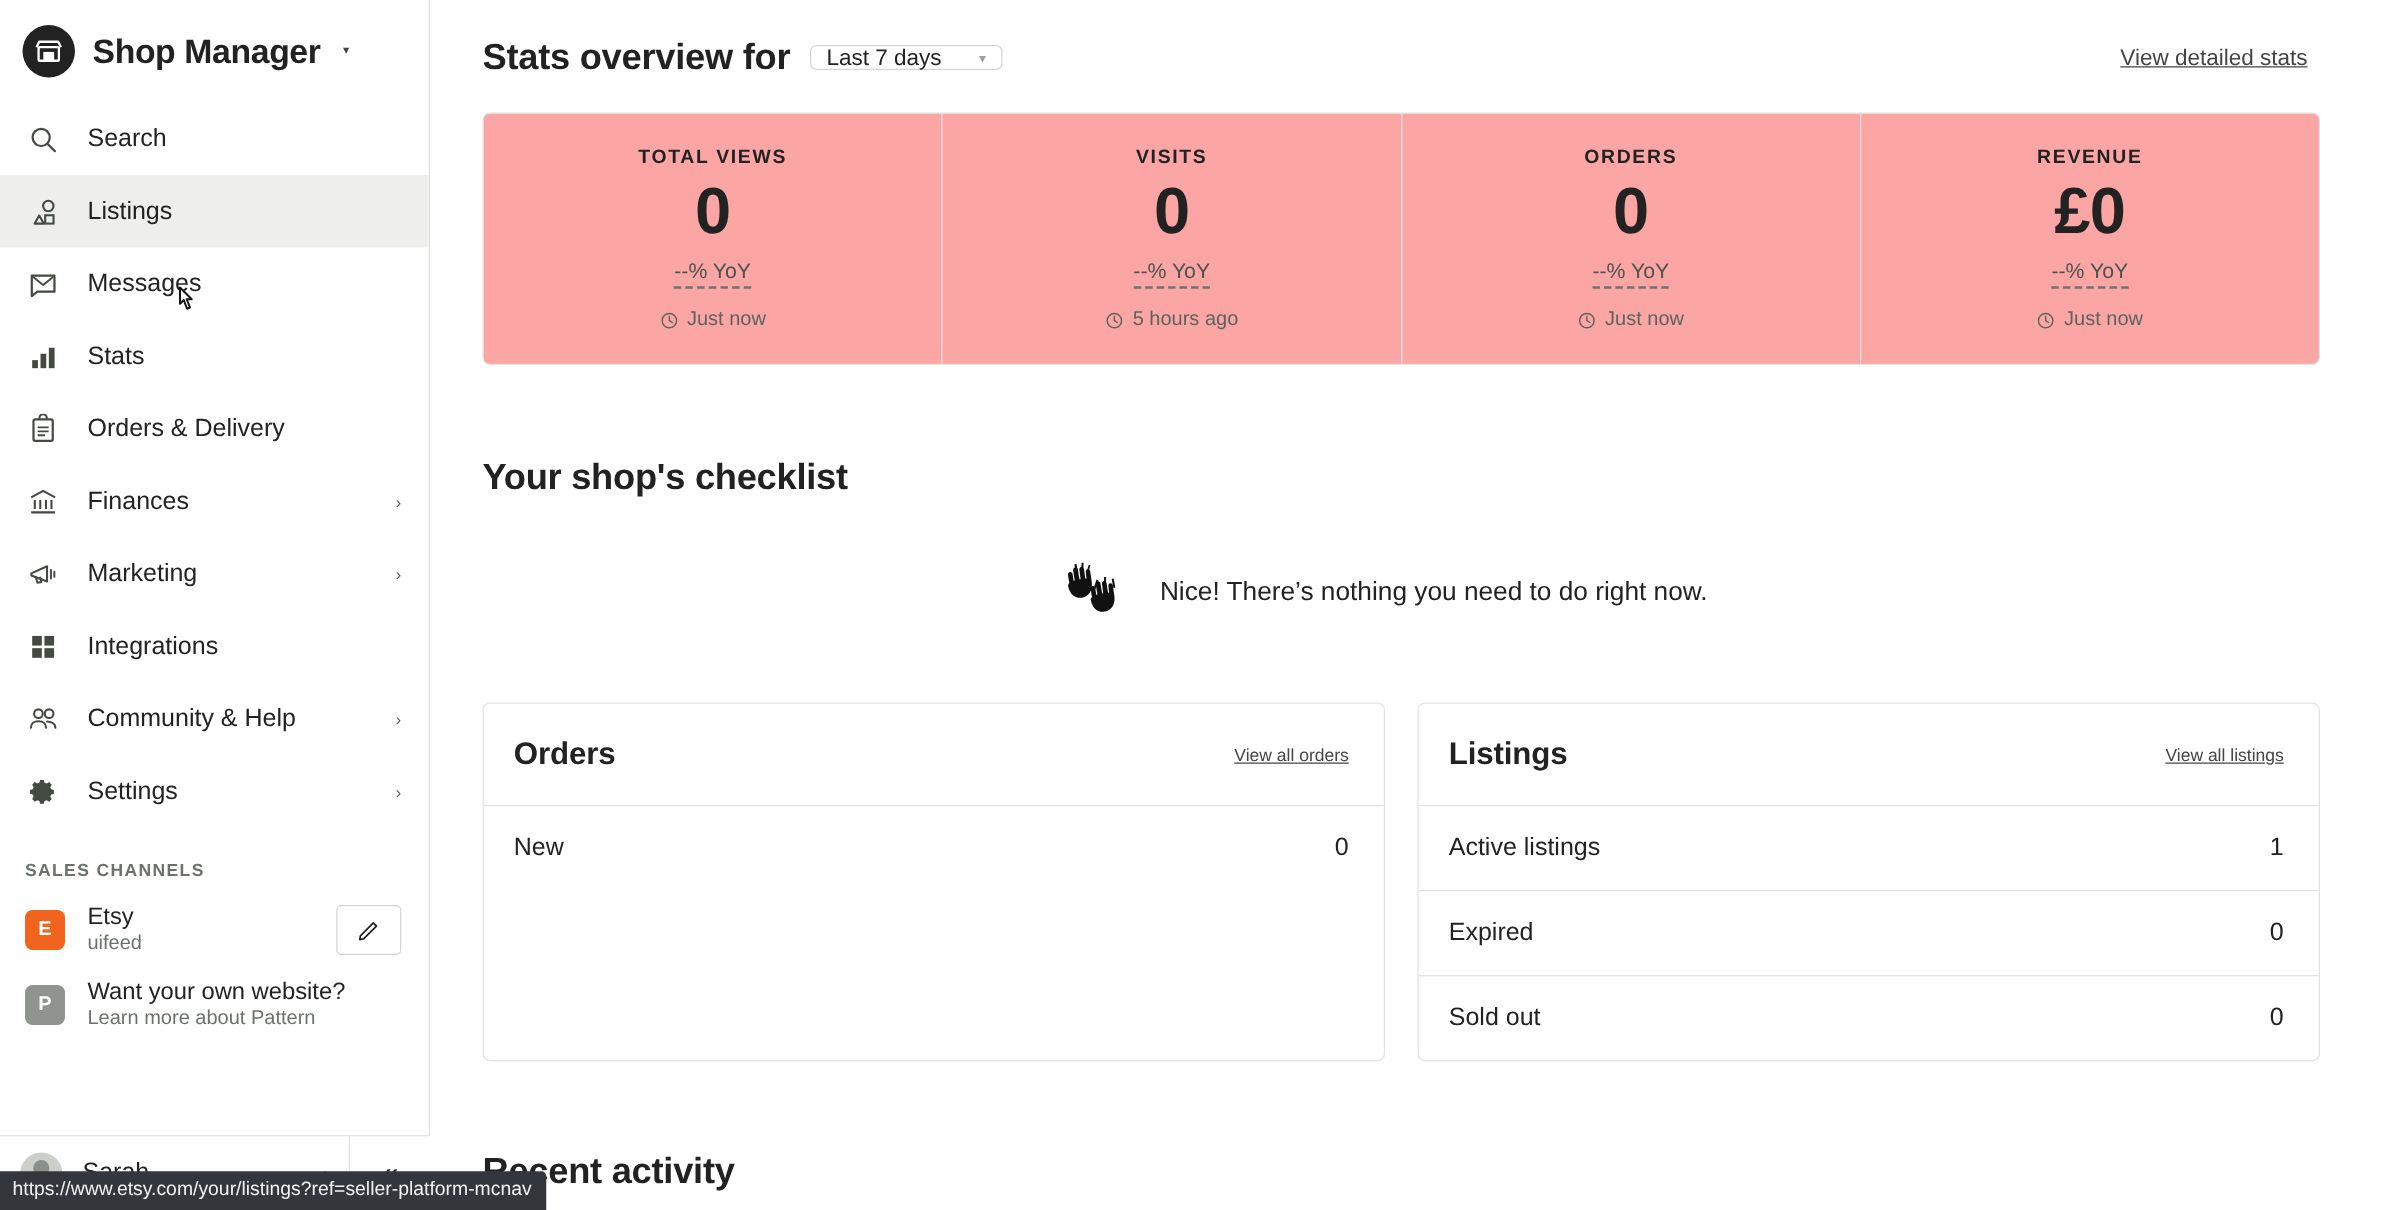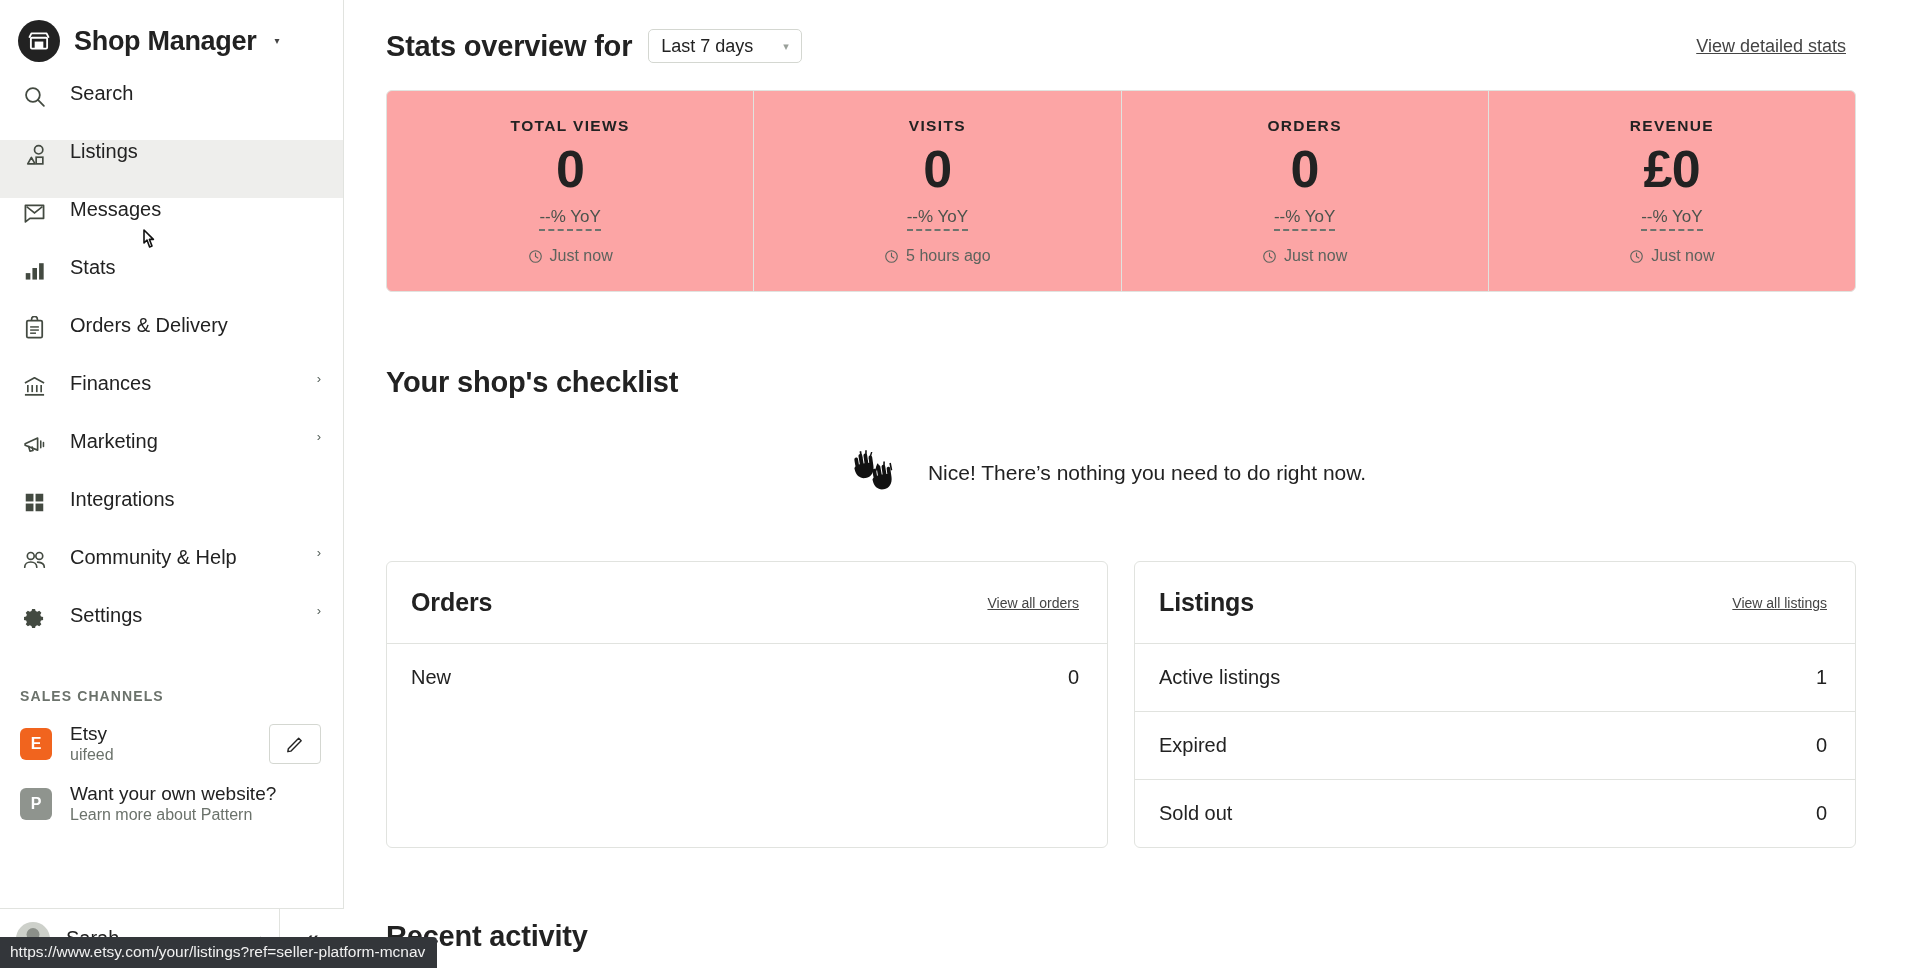--- a/index.html
+++ b/index.html
@@ -34,21 +34,21 @@
   }
   .brand-title {
     font-size: 27px; font-weight: 700; letter-spacing: -0.3px;
     color: #222222; white-space: nowrap;
   }
   .brand-caret {
     font-size: 10px; color: #444; margin-left: 4px; line-height: 1;
   }
 
   .nav-item {
-    display: flex; 
+    display: flex; align-items: center;
     height: 58px; padding: 0 22px 0 20px;
     gap: 22px; cursor: pointer;
     position: relative;
   }
   .nav-item .nav-ico {
     width: 28px; height: 28px; flex: 0 0 28px;
     display: flex; align-items: center; justify-content: center;
     color: #434a41;
   }
   .nav-item .nav-label {
@@ -118,21 +118,21 @@
   .main-inner { padding: 18px 12px 0 0; }
 
   .stats-head {
     display: flex; align-items: center;
     padding: 0 62px 0 42px; height: 56px;
   }
   .stats-title { font-size: 29px; font-weight: 700; color: #222; letter-spacing: -0.2px; }
   .period-select {
     margin-left: 16px;
     border: 1px solid #d4d7d1; border-radius: 5px; background: #fff;
-    height: 34px; min-width: 145px; padding: 0 12px;
+    height: 20px; min-width: 145px; padding: 0 12px;
     display: flex; align-items: center; justify-content: space-between;
     gap: 30px; cursor: pointer;
   }
   .period-label { font-size: 18px; color: #222; }
   .period-caret { color: #9aa09a; font-size: 11px; }
   .detailed-link {
     margin-left: auto; font-size: 18px; color: #444; text-decoration: underline;
     cursor: pointer; white-space: nowrap;
   }
 

